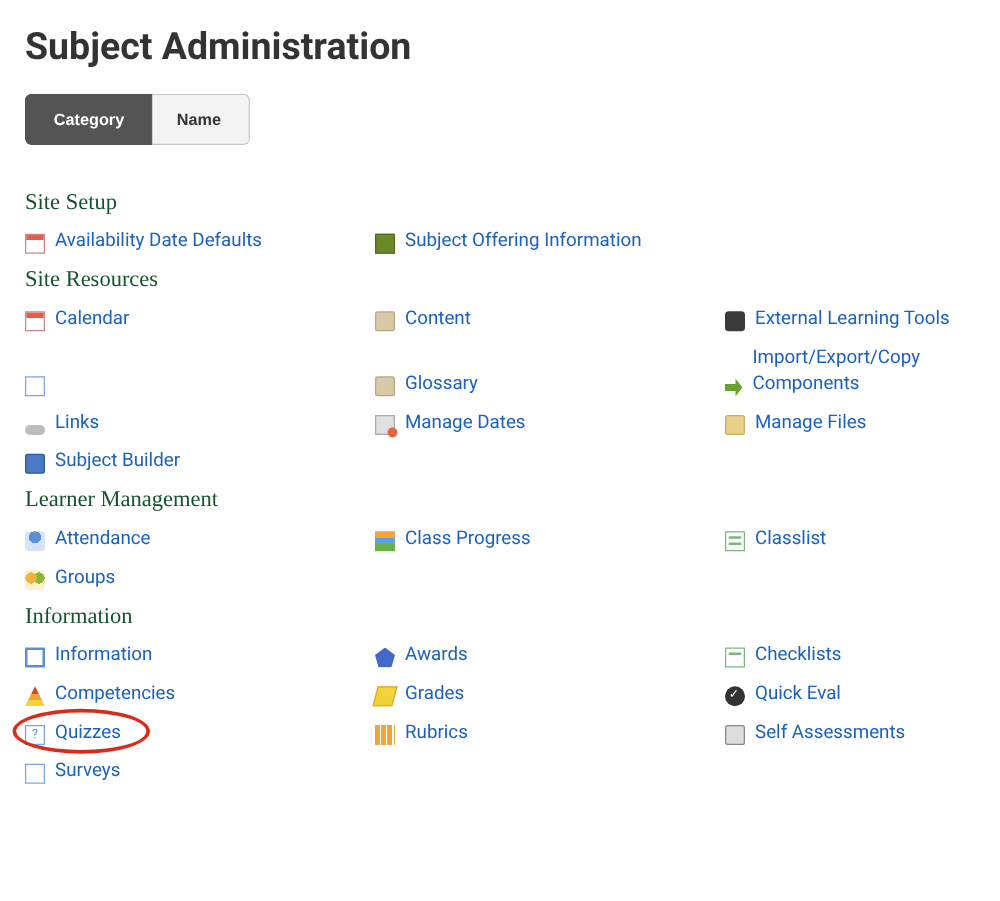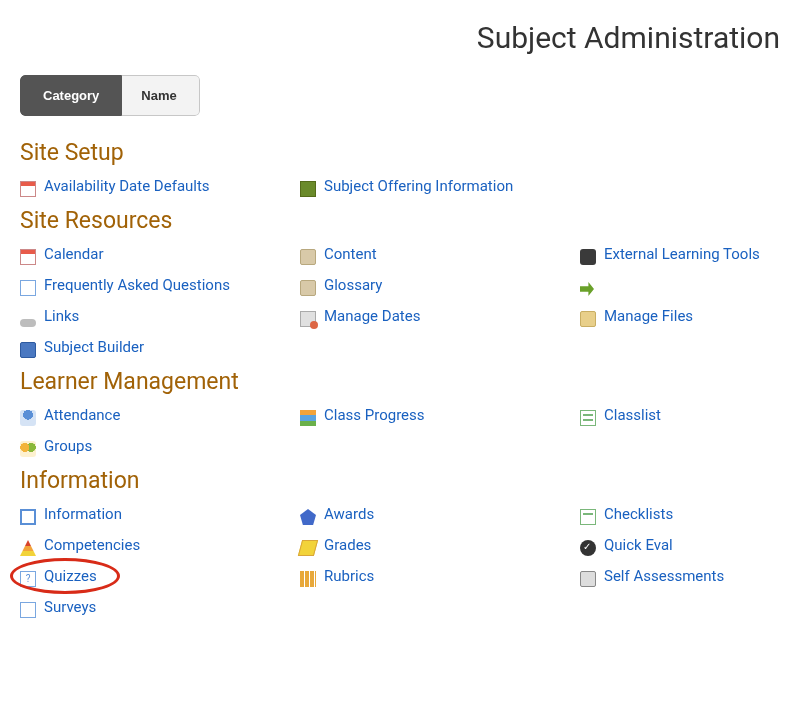--- a/index.html
+++ b/index.html
@@ -9,28 +9,27 @@
     }
     body {
       font-family: -apple-system, BlinkMacSystemFont, "Segoe UI", Roboto, sans-serif;
       padding: 20px;
       background: #fff;
       color: #222;
       width: 800px;
     }
     h1.page-title {
       font-size: 30px;
-      font-weight: 400;
+      font-weight: 700;
       margin-bottom: 20px;
       color: #333;
-      text-align: right;
     }
     .toggle-group {
       display: inline-flex;
-      margin-bottom: 13px;
+      margin-bottom: 25px;
       border-radius: 5px;
       overflow: hidden;
     }
     .toggle-btn {
       padding: 12px 22px;
       font-size: 13px;
       font-weight: 600;
       border: 1px solid #c7c7c7;
       background: #f3f3f3;
       cursor: pointer;
@@ -45,25 +44,26 @@
       border-top-left-radius: 5px;
       border-bottom-left-radius: 5px;
     }
     .toggle-btn:last-child {
       border-top-right-radius: 5px;
       border-bottom-right-radius: 5px;
       border-left: none;
       padding-left: 19px;
     }
     h2.section-heading {
-      font-size: 23px;
+      font-size: 18px;
       font-weight: 400;
-      color: #a16207;
+      color: #14532d;
       margin-top: 10px;
       margin-bottom: 10px;
+      font-family: Liberation Serif, serif;
     }
     .link-grid {
       display: grid;
       grid-template-columns: 280px 280px 220px;
       row-gap: 10px;
       margin-bottom: 6px;
     }
     .tool-link {
       display: flex;
       align-items: flex-end;
@@ -163,28 +163,28 @@
     <span class="icon ic-book-open"></span>
     <span class="label">Content</span>
   </a>
   <a class="tool-link">
     <span class="icon ic-puzzle"></span>
     <span class="label">External Learning Tools</span>
   </a>
 
   <a class="tool-link">
     <span class="icon ic-faq"></span>
-    <span class="label">Frequently Asked Questions</span>
   </a>
   <a class="tool-link">
     <span class="icon ic-book-open"></span>
     <span class="label">Glossary</span>
   </a>
   <a class="tool-link">
     <span class="icon ic-import"></span>
+    <span class="label">Import/Export/Copy Components</span>
   </a>
 
   <a class="tool-link">
     <span class="icon ic-link"></span>
     <span class="label">Links</span>
   </a>
   <a class="tool-link">
     <span class="icon ic-mdate"></span>
     <span class="label">Manage Dates</span>
   </a>

